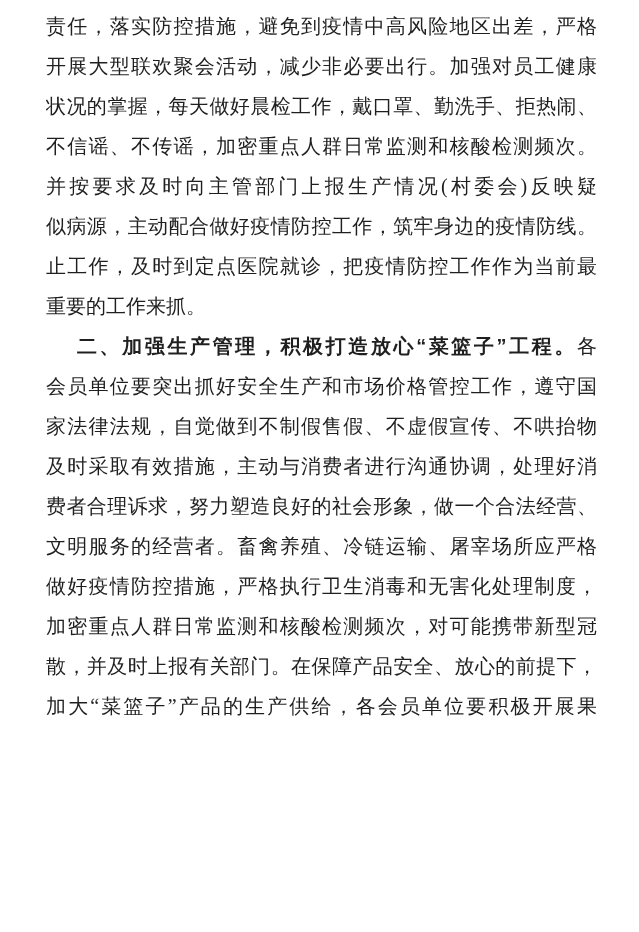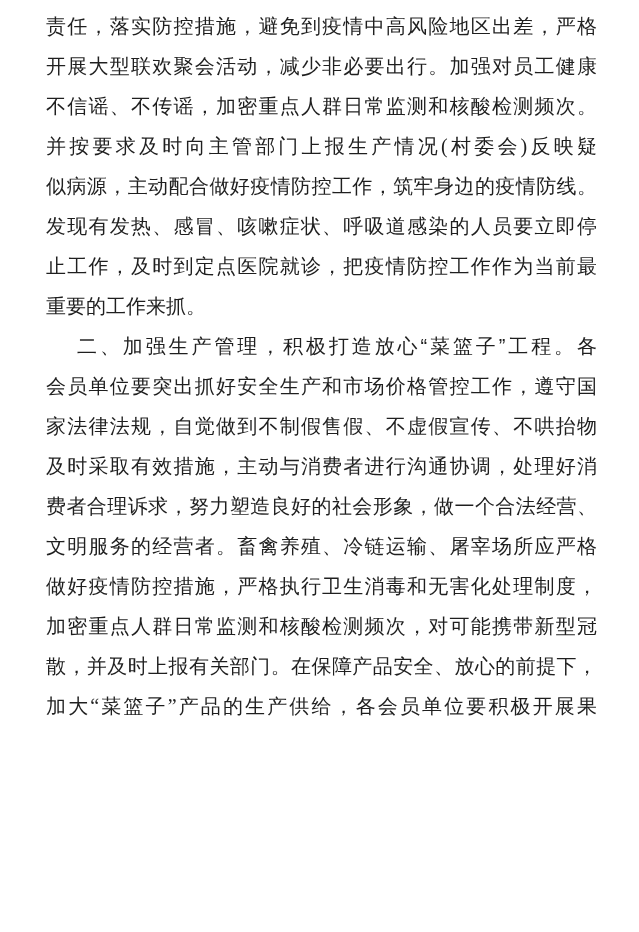--- a/index.html
+++ b/index.html
@@ -40,35 +40,35 @@
     text-align-last: left;
   }
   .line.indent {
     text-indent: 31px;
   }
   .run {
     font-weight: 400;
   }
   .run.bold {
     font-family: "Liberation Sans", "DejaVu Sans", sans-serif;
-    font-weight: 400;
+    font-weight: 700;
   }
 </style>
 </head>
 <body style="background: rgb(255, 255, 255);">
 
 <div class="page">
   <div class="text-block" style="color: rgb(31, 31, 31);">
       <div class="paragraph">
         <div class="line"><span class="run">责任，落实防控措施，避免到疫情中高风险地区出差，严格</span></div>
         <div class="line"><span class="run">开展大型联欢聚会活动，减少非必要出行。加强对员工健康</span></div>
+        <div class="line"><span class="run">状况的掌握，每天做好晨检工作，戴口罩、勤洗手、拒热闹、</span></div>
         <div class="line"><span class="run">不信谣、不传谣，加密重点人群日常监测和核酸检测频次。</span></div>
         <div class="line"><span class="run">并按要求及时向主管部门上报生产情况(村委会)反映疑</span></div>
         <div class="line"><span class="run">似病源，主动配合做好疫情防控工作，筑牢身边的疫情防线。</span></div>
-        <div class="line"><span class="run">发现有发热、感冒、咳嗽症状、呼吸道感染的人员要立即停</span></div>
         <div class="line"><span class="run">止工作，及时到定点医院就诊，把疫情防控工作作为当前最</span></div>
         <div class="line lastline"><span class="run">重要的工作来抓。</span></div>
       </div>
       <div class="paragraph">
         <div class="line indent"><span class="run bold">二、加强生产管理，积极打造放心“菜篮子”工程。</span><span class="run">各</span></div>
         <div class="line"><span class="run">会员单位要突出抓好安全生产和市场价格管控工作，遵守国</span></div>
         <div class="line"><span class="run">家法律法规，自觉做到不制假售假、不虚假宣传、不哄抬物</span></div>
         <div class="line"><span class="run">及时采取有效措施，主动与消费者进行沟通协调，处理好消</span></div>
         <div class="line"><span class="run">费者合理诉求，努力塑造良好的社会形象，做一个合法经营、</span></div>
         <div class="line"><span class="run">文明服务的经营者。畜禽养殖、冷链运输、屠宰场所应严格</span></div>

